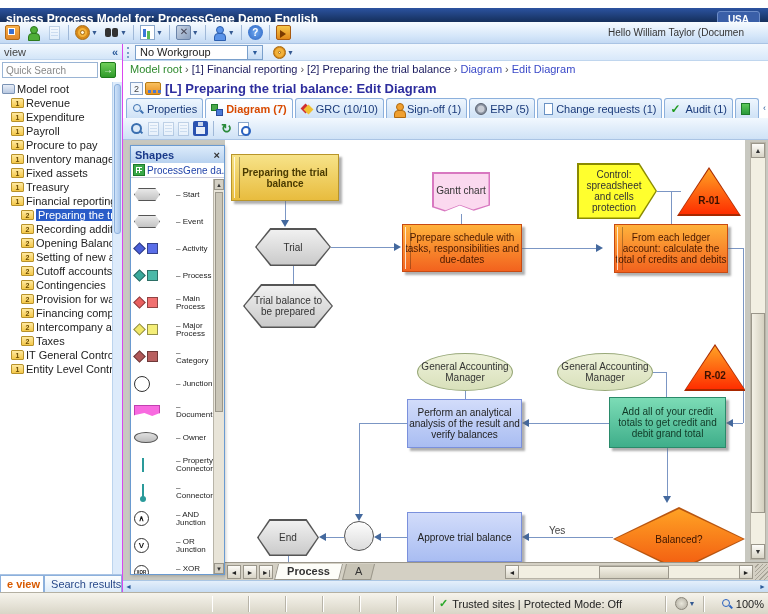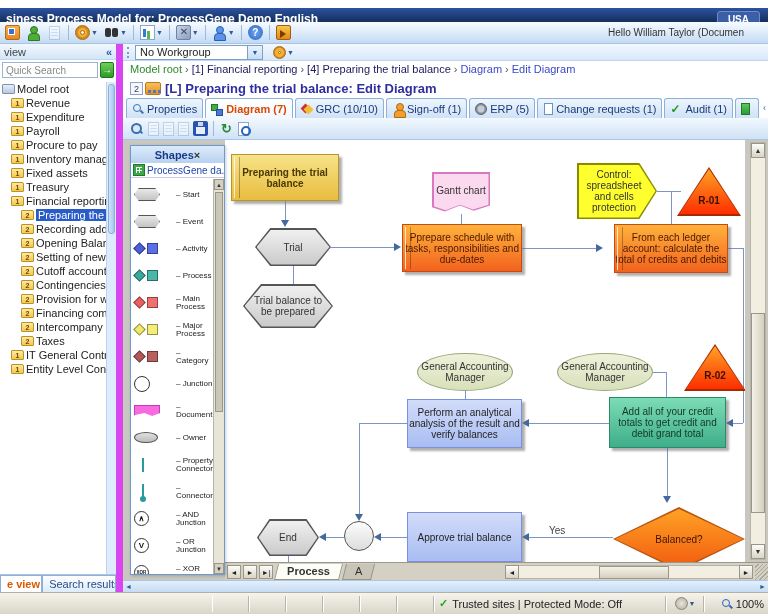--- a/index.html
+++ b/index.html
@@ -66,21 +66,21 @@
     linear-gradient(90deg,#fff 1px,transparent 1px) 0 0/3px 100%}
 
   
   .wg-bar{position:absolute;left:123px;top:44px;width:645px;height:17px;
     background:linear-gradient(#f2f8fe,#d8e8fa);border-bottom:1px solid #c0d6ee;display:flex;align-items:center}
   .grip{width:4px;height:11px;margin:0 4px;border-left:2px dotted #7a9cc6}
   .wg-select{width:128px;height:15px;background:#fff;border:1px solid #7aa0cc;display:flex;align-items:center;justify-content:space-between;padding-left:4px;font-size:11px;color:#222}
   .wg-arrow{width:15px;height:13px;background:linear-gradient(#eaf3fd,#c6dcf4);border-left:1px solid #7aa0cc;color:#2a5a9a;font-size:7px;text-align:center;line-height:13px}
 
   
-  .left-panel{position:absolute;left:0;top:44px;width:123px;height:548px;background:#fff;border-right:7px solid #d946ef}
+  .left-panel{position:absolute;left:0;top:44px;width:123px;height:548px;background:#fff;border-right:1px solid #d946ef}
   .lp-header{height:16px;background:linear-gradient(#f2f8fe,#d3e5f8);border-bottom:1px solid #c0d6ee;
     display:flex;align-items:center;justify-content:space-between;padding:0 4px;color:#444}
   .lp-collapse{color:#2a5a9a;font-weight:bold;font-size:11px}
   .lp-search{height:20px;display:flex;align-items:center;padding:2px 2px}
   .lp-search input{width:96px;height:16px;border:1px solid #9ab4d4;font-size:10px;color:#888;padding:0 3px;font-family:"Liberation Sans",sans-serif}
   .go-btn{width:16px;height:16px;margin-left:2px;background:linear-gradient(#6fcf5a,#2f9a2a);border:1px solid #1d7a1a;border-radius:2px;color:#fff;font-size:10px;line-height:14px;text-align:center;font-weight:bold}
   .tree{position:absolute;left:0;top:38px;right:10px;bottom:18px;overflow:hidden}
   .titem{height:14px;display:flex;align-items:center;white-space:nowrap;overflow:hidden;cursor:default}
   .lvl0{padding-left:2px}.lvl1{padding-left:11px}.lvl2{padding-left:21px}
   .ticon{width:13px;height:10px;margin-right:2px;flex:0 0 auto;position:relative;
@@ -132,21 +132,21 @@
   .dg-toolbar{position:absolute;left:123px;top:118px;width:645px;height:22px;
     background:linear-gradient(#f2f8fe,#cfe2f6);border-bottom:1px solid #aac4e4;display:flex;align-items:center;padding-left:4px}
   .dg-toolbar .ic{margin:0 2px}
 
   
   .dg-region{position:absolute;left:123px;top:140px;width:645px;height:440px;background:#c8c8c0}
   .canvas{position:absolute;left:102px;top:0;width:520px;height:422px;background:#fff;overflow:hidden}
 
   
   .shapes{position:absolute;left:7px;top:5px;width:95px;height:430px;background:#fff;border:1px solid #6a9ad0;z-index:5;box-shadow:1px 1px 3px rgba(0,0,0,.2)}
-  .shapes-hd{height:17px;background:linear-gradient(#dcebfb,#b8d2ef);display:flex;align-items:center;justify-content:center;padding:8px 4px;color:#1a3a8a;font-weight:bold;font-size:11px}
+  .shapes-hd{height:17px;background:linear-gradient(#dcebfb,#b8d2ef);display:flex;align-items:center;justify-content:space-between;padding:8px 4px;color:#1a3a8a;font-weight:bold;font-size:11px}
   .shapes-x{color:#333;font-weight:bold;font-size:11px}
   .stencil{height:15px;display:flex;align-items:center;border-bottom:1px solid #ccd;padding:0 2px;color:#2244aa;font-size:10px;white-space:nowrap;overflow:hidden}
   .stencil .ic-grid{margin-right:2px;flex:0 0 auto}
   .slist{position:absolute;left:0;top:33px;right:11px;bottom:0;overflow:hidden;padding-top:2px}
   .srow{height:27px;display:flex;align-items:center;padding-left:3px}
   .sic{width:42px;flex:0 0 auto;display:flex;align-items:center;justify-content:flex-start}
   .slab{font-size:8px;color:#222;line-height:8px;white-space:pre-line}
   .shx{width:26px;height:13px;background:linear-gradient(#e8e8e8,#c4c4c4);border:1px solid #555;clip-path:polygon(18% 0,82% 0,100% 50%,82% 100%,18% 100%,0 50%)}
   .dia{width:9px;height:9px;transform:rotate(45deg);margin:0 3px 0 1px;border:1px solid rgba(0,0,0,.4)}
   .sq{width:11px;height:11px;border:1px solid rgba(0,0,0,.4)}
@@ -400,21 +400,21 @@
   <div class="tree-scroll">
       <div class="tree-thumb"></div>
     </div>
   <div class="lp-tabs">
     <span class="lp-tab active">e view</span>
     <span class="lp-tab">Search results</span>
   </div>
 </div>
 
 <div class="crumbs">
-  <span class="crumb-root">Model root</span><span class="crumb-sep">›</span><span class="crumb-mid">[1] Financial reporting</span><span class="crumb-sep">›</span><span class="crumb-mid">[4] Preparing the trial balance</span><span class="crumb-sep">›</span><span class="crumb-link">Diagram</span><span class="crumb-sep">›</span><span class="crumb-link">Edit Diagram</span>
+  <span class="crumb-root">Model root</span><span class="crumb-sep">›</span><span class="crumb-mid">[1] Financial reporting</span><span class="crumb-sep">›</span><span class="crumb-mid">[2] Preparing the trial balance</span><span class="crumb-sep">›</span><span class="crumb-link">Diagram</span><span class="crumb-sep">›</span><span class="crumb-link">Edit Diagram</span>
 </div>
 <div class="page-title-row">
   <span class="num-badge">2</span>
   <span class="org-mini"></span>
   <span class="page-title">[L] Preparing the trial balance: Edit Diagram</span>
 </div>
 
 <div class="tabs-row">
   <div class="tab">
       <span class="tic tic-mag"></span>

